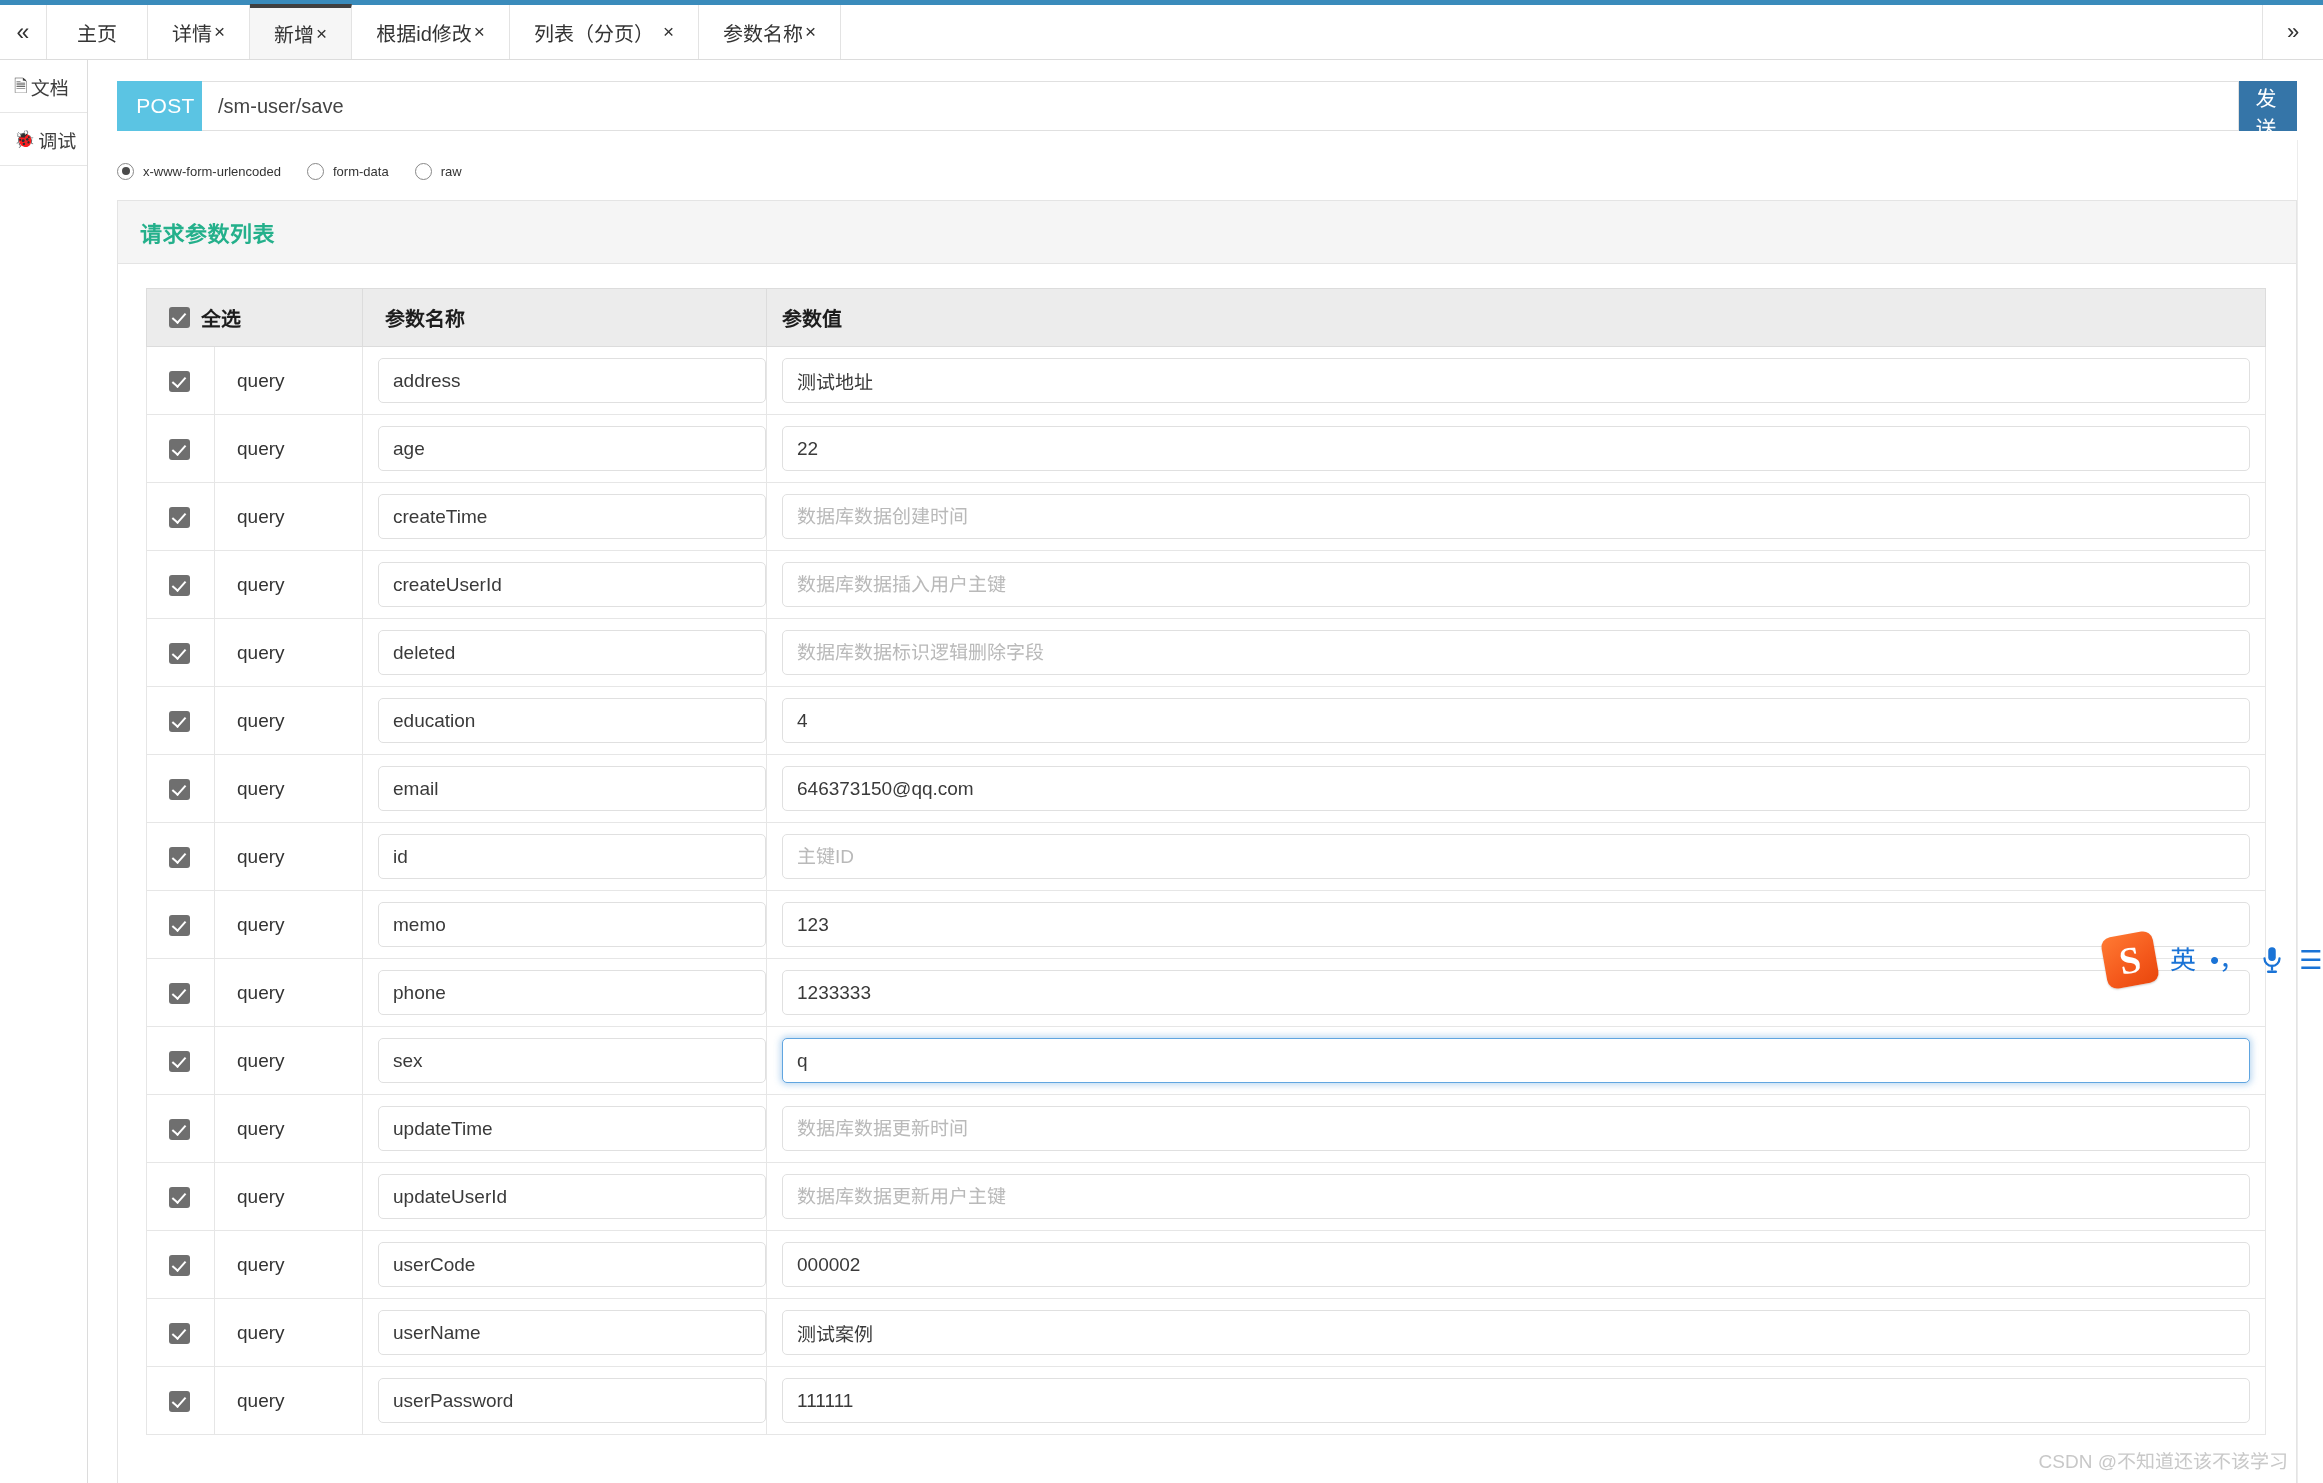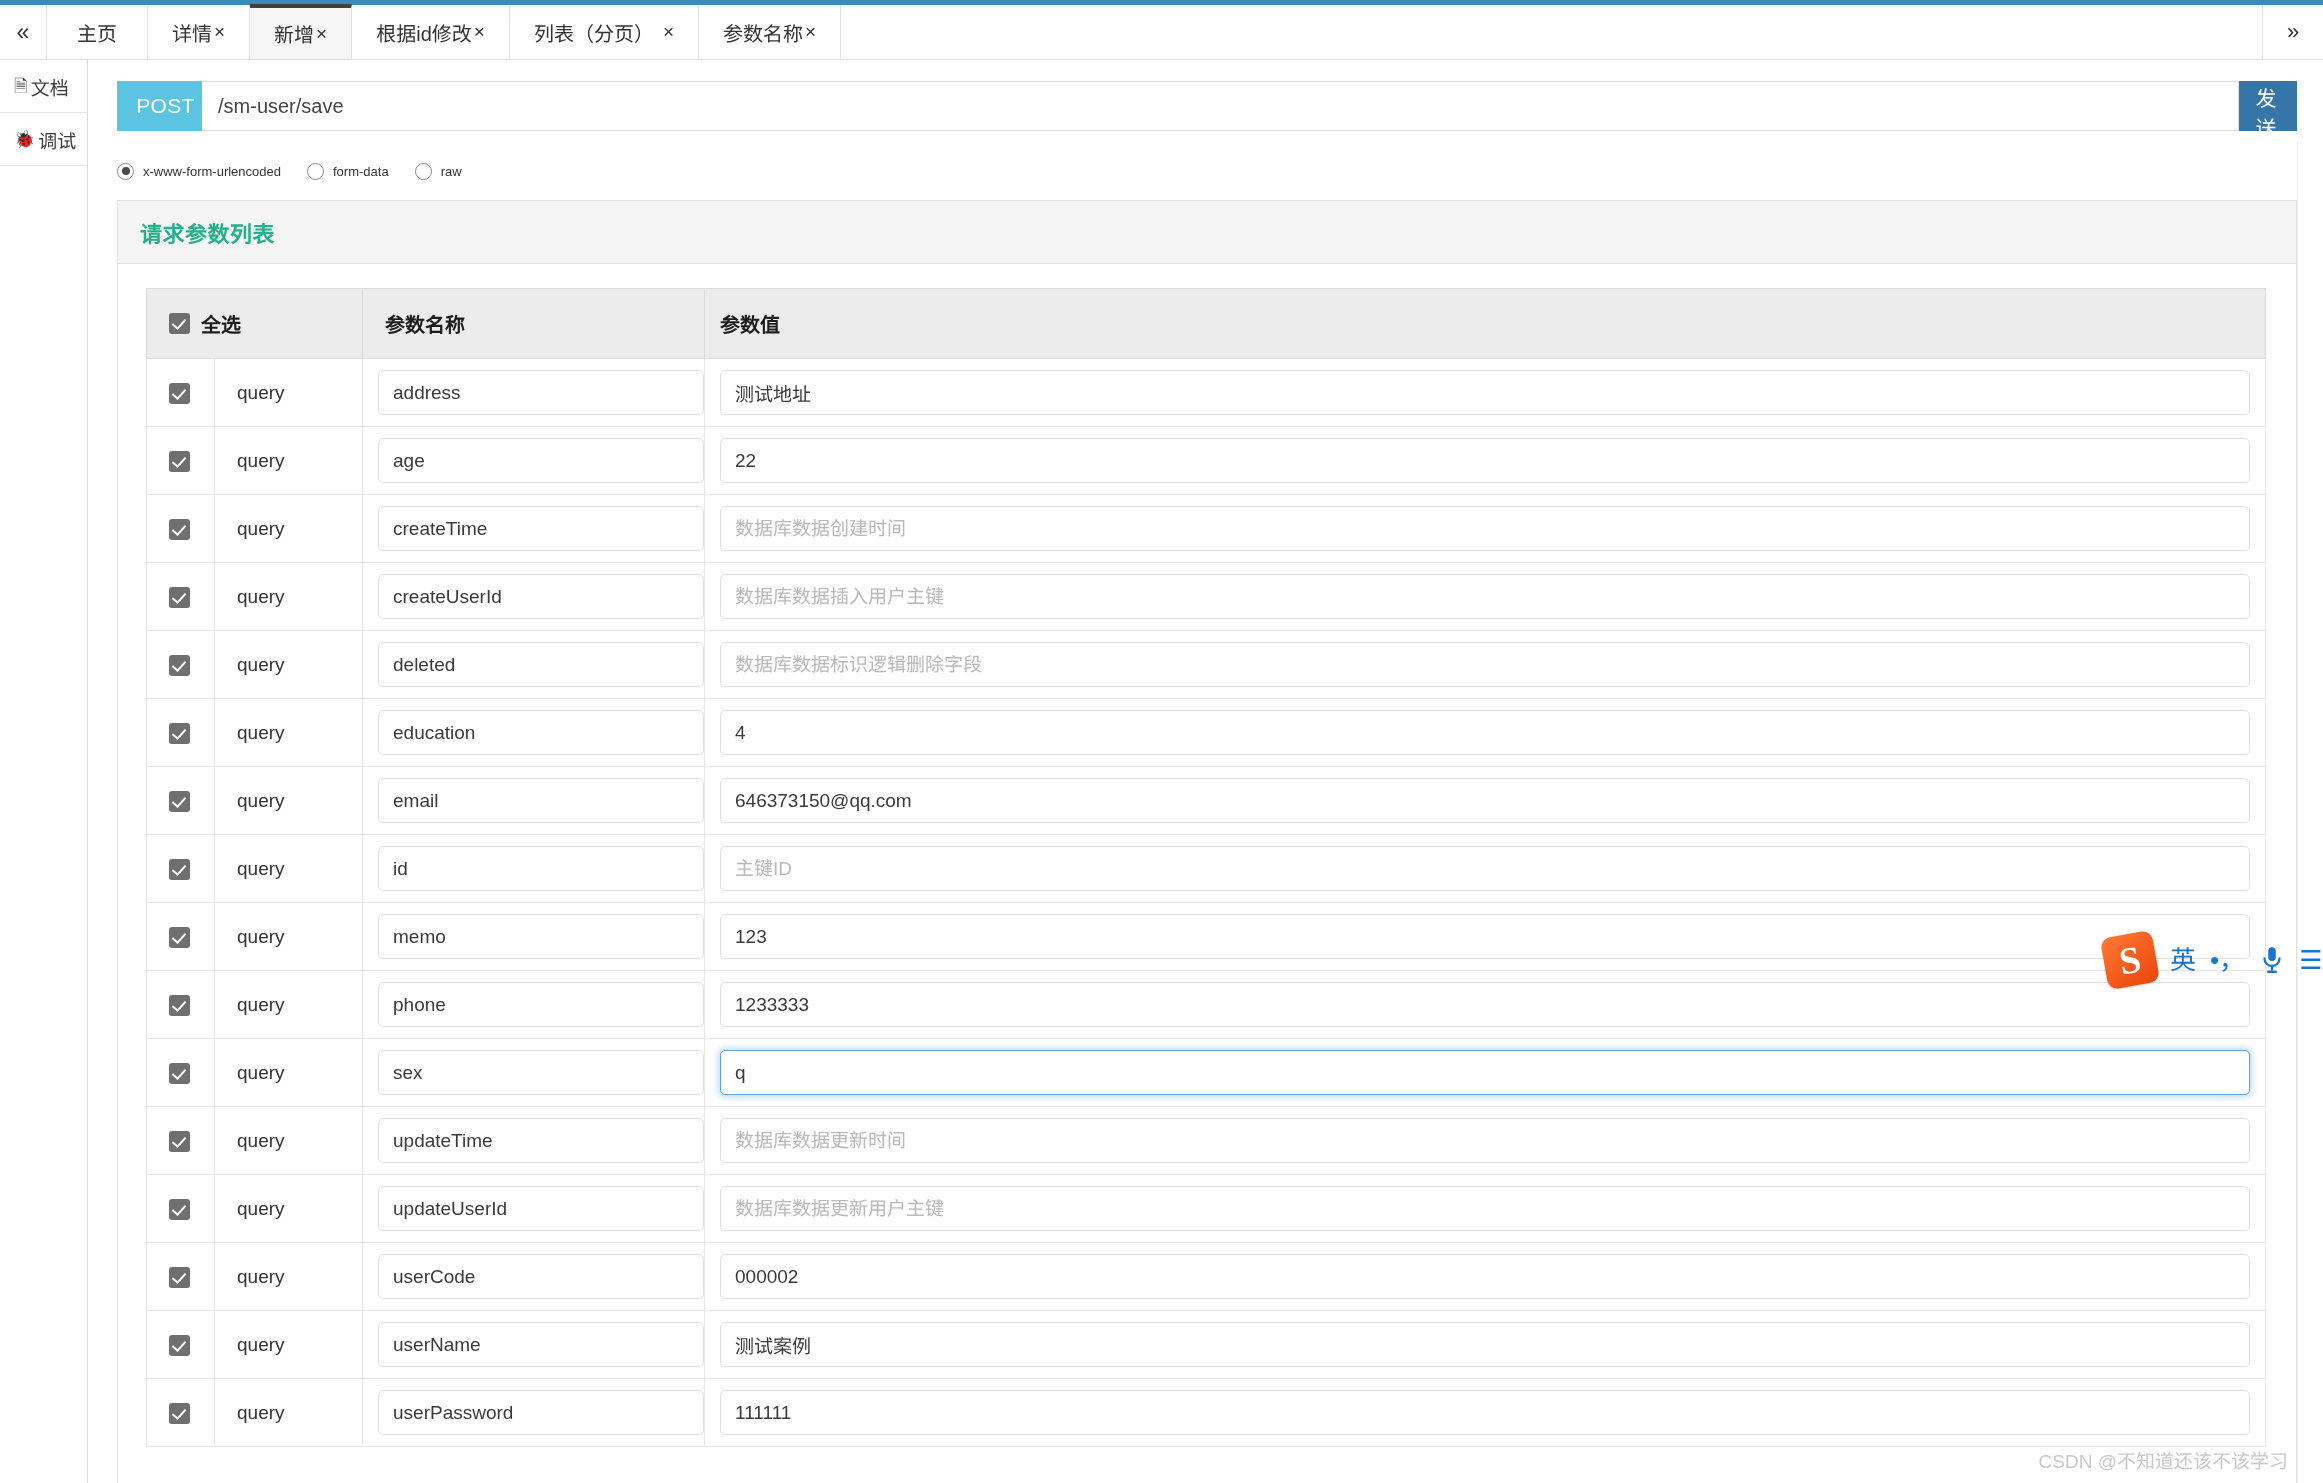--- a/index.html
+++ b/index.html
@@ -224,42 +224,42 @@
 
   
   .ptable {
     width: 2120px;
     border-collapse: collapse;
     table-layout: fixed;
   }
   .ptable th {
     background: #ececec;
     border: 1px solid #dcdcdc;
-    height: 70px;
+    height: 58px;
     font-size: 20px;
     color: #1d1d1d;
     text-align: left;
     padding: 0 0 0 22px;
     font-weight: bold;
     vertical-align: middle;
     white-space: nowrap;
   }
   .ptable td {
     border: 1px solid #e6e6e6;
     border-top: none;
     height: 68px;
     padding: 0 0 0 22px;
     font-size: 19px;
     color: #333;
     vertical-align: middle;
     background: #ffffff;
   }
   .col-chk { width: 68px; }
   .col-type { width: 148px; }
-  .col-name { width: 342px; text-decoration: underline; }
+  .col-name { width: 404px; text-decoration: underline; }
   .col-val  { width: auto; }
 
   .ptable th.col-name, .ptable td.col-name { padding-left: 15px; }
   .ptable th.col-val,  .ptable td.col-val  { padding-left: 15px; padding-right: 15px; }
 
   .cbx {
     width: 21px; height: 21px;
     background: #6f6f6f;
     border-radius: 3px;
     display: inline-block;

